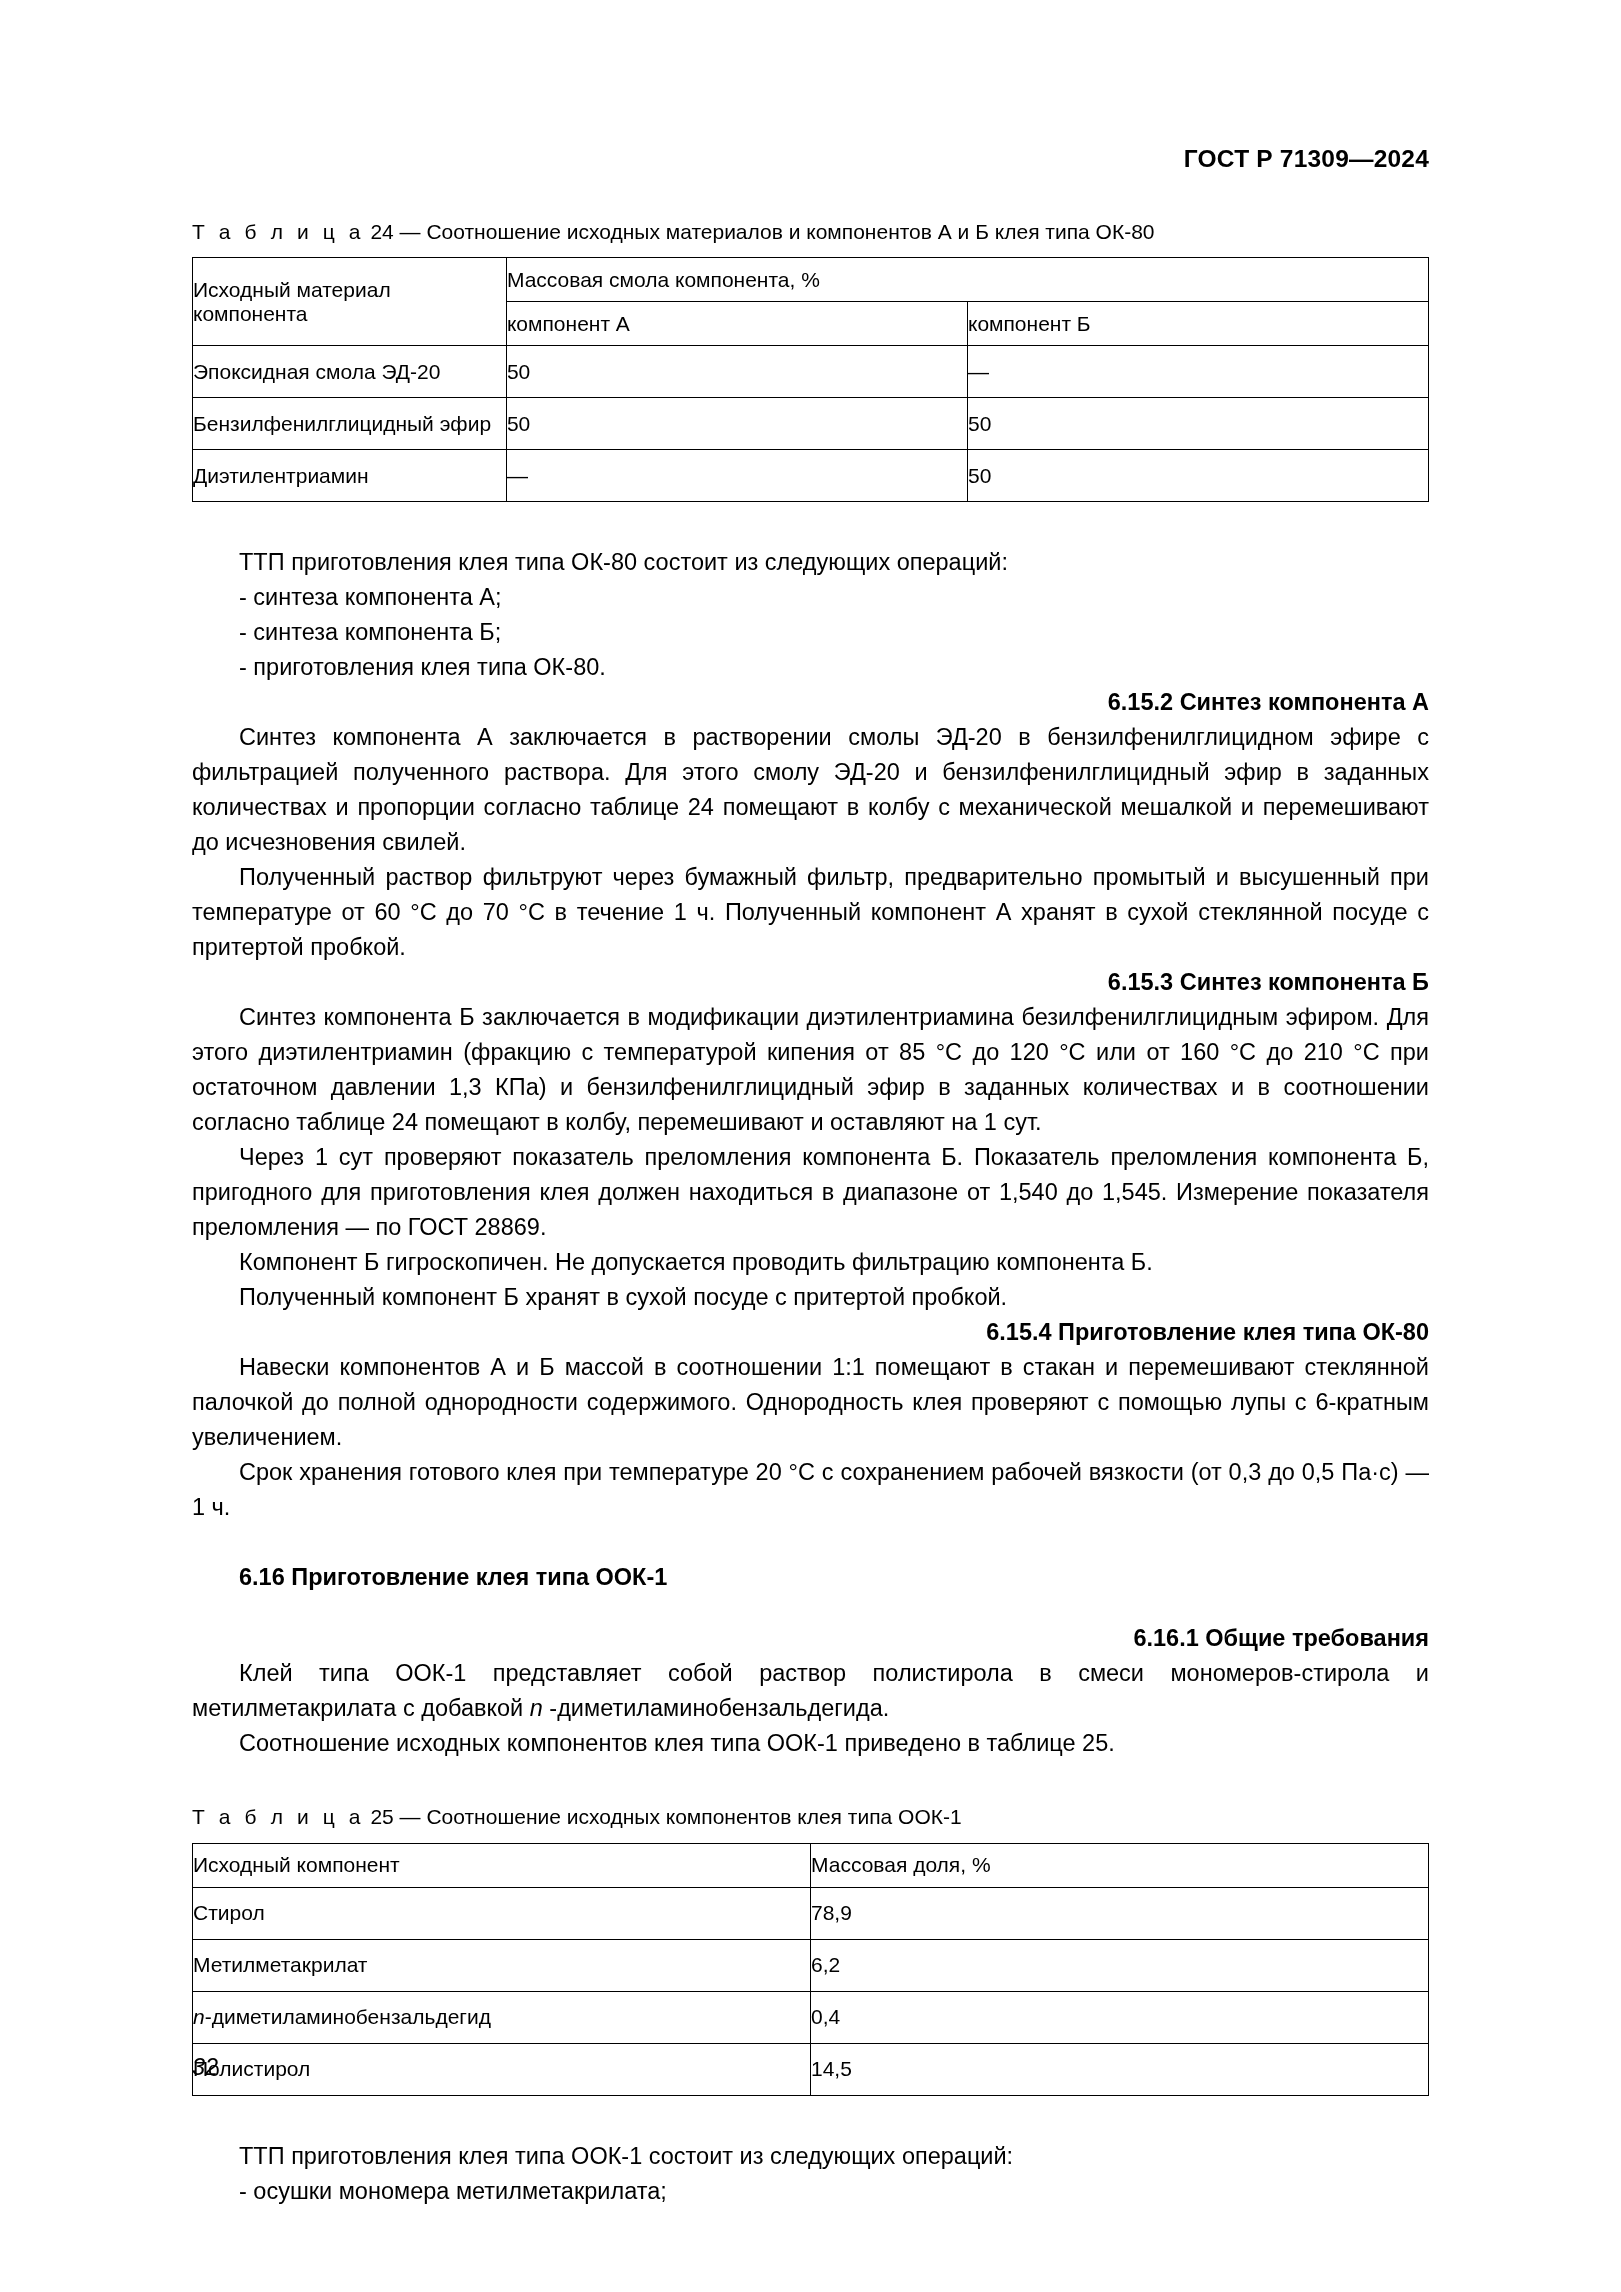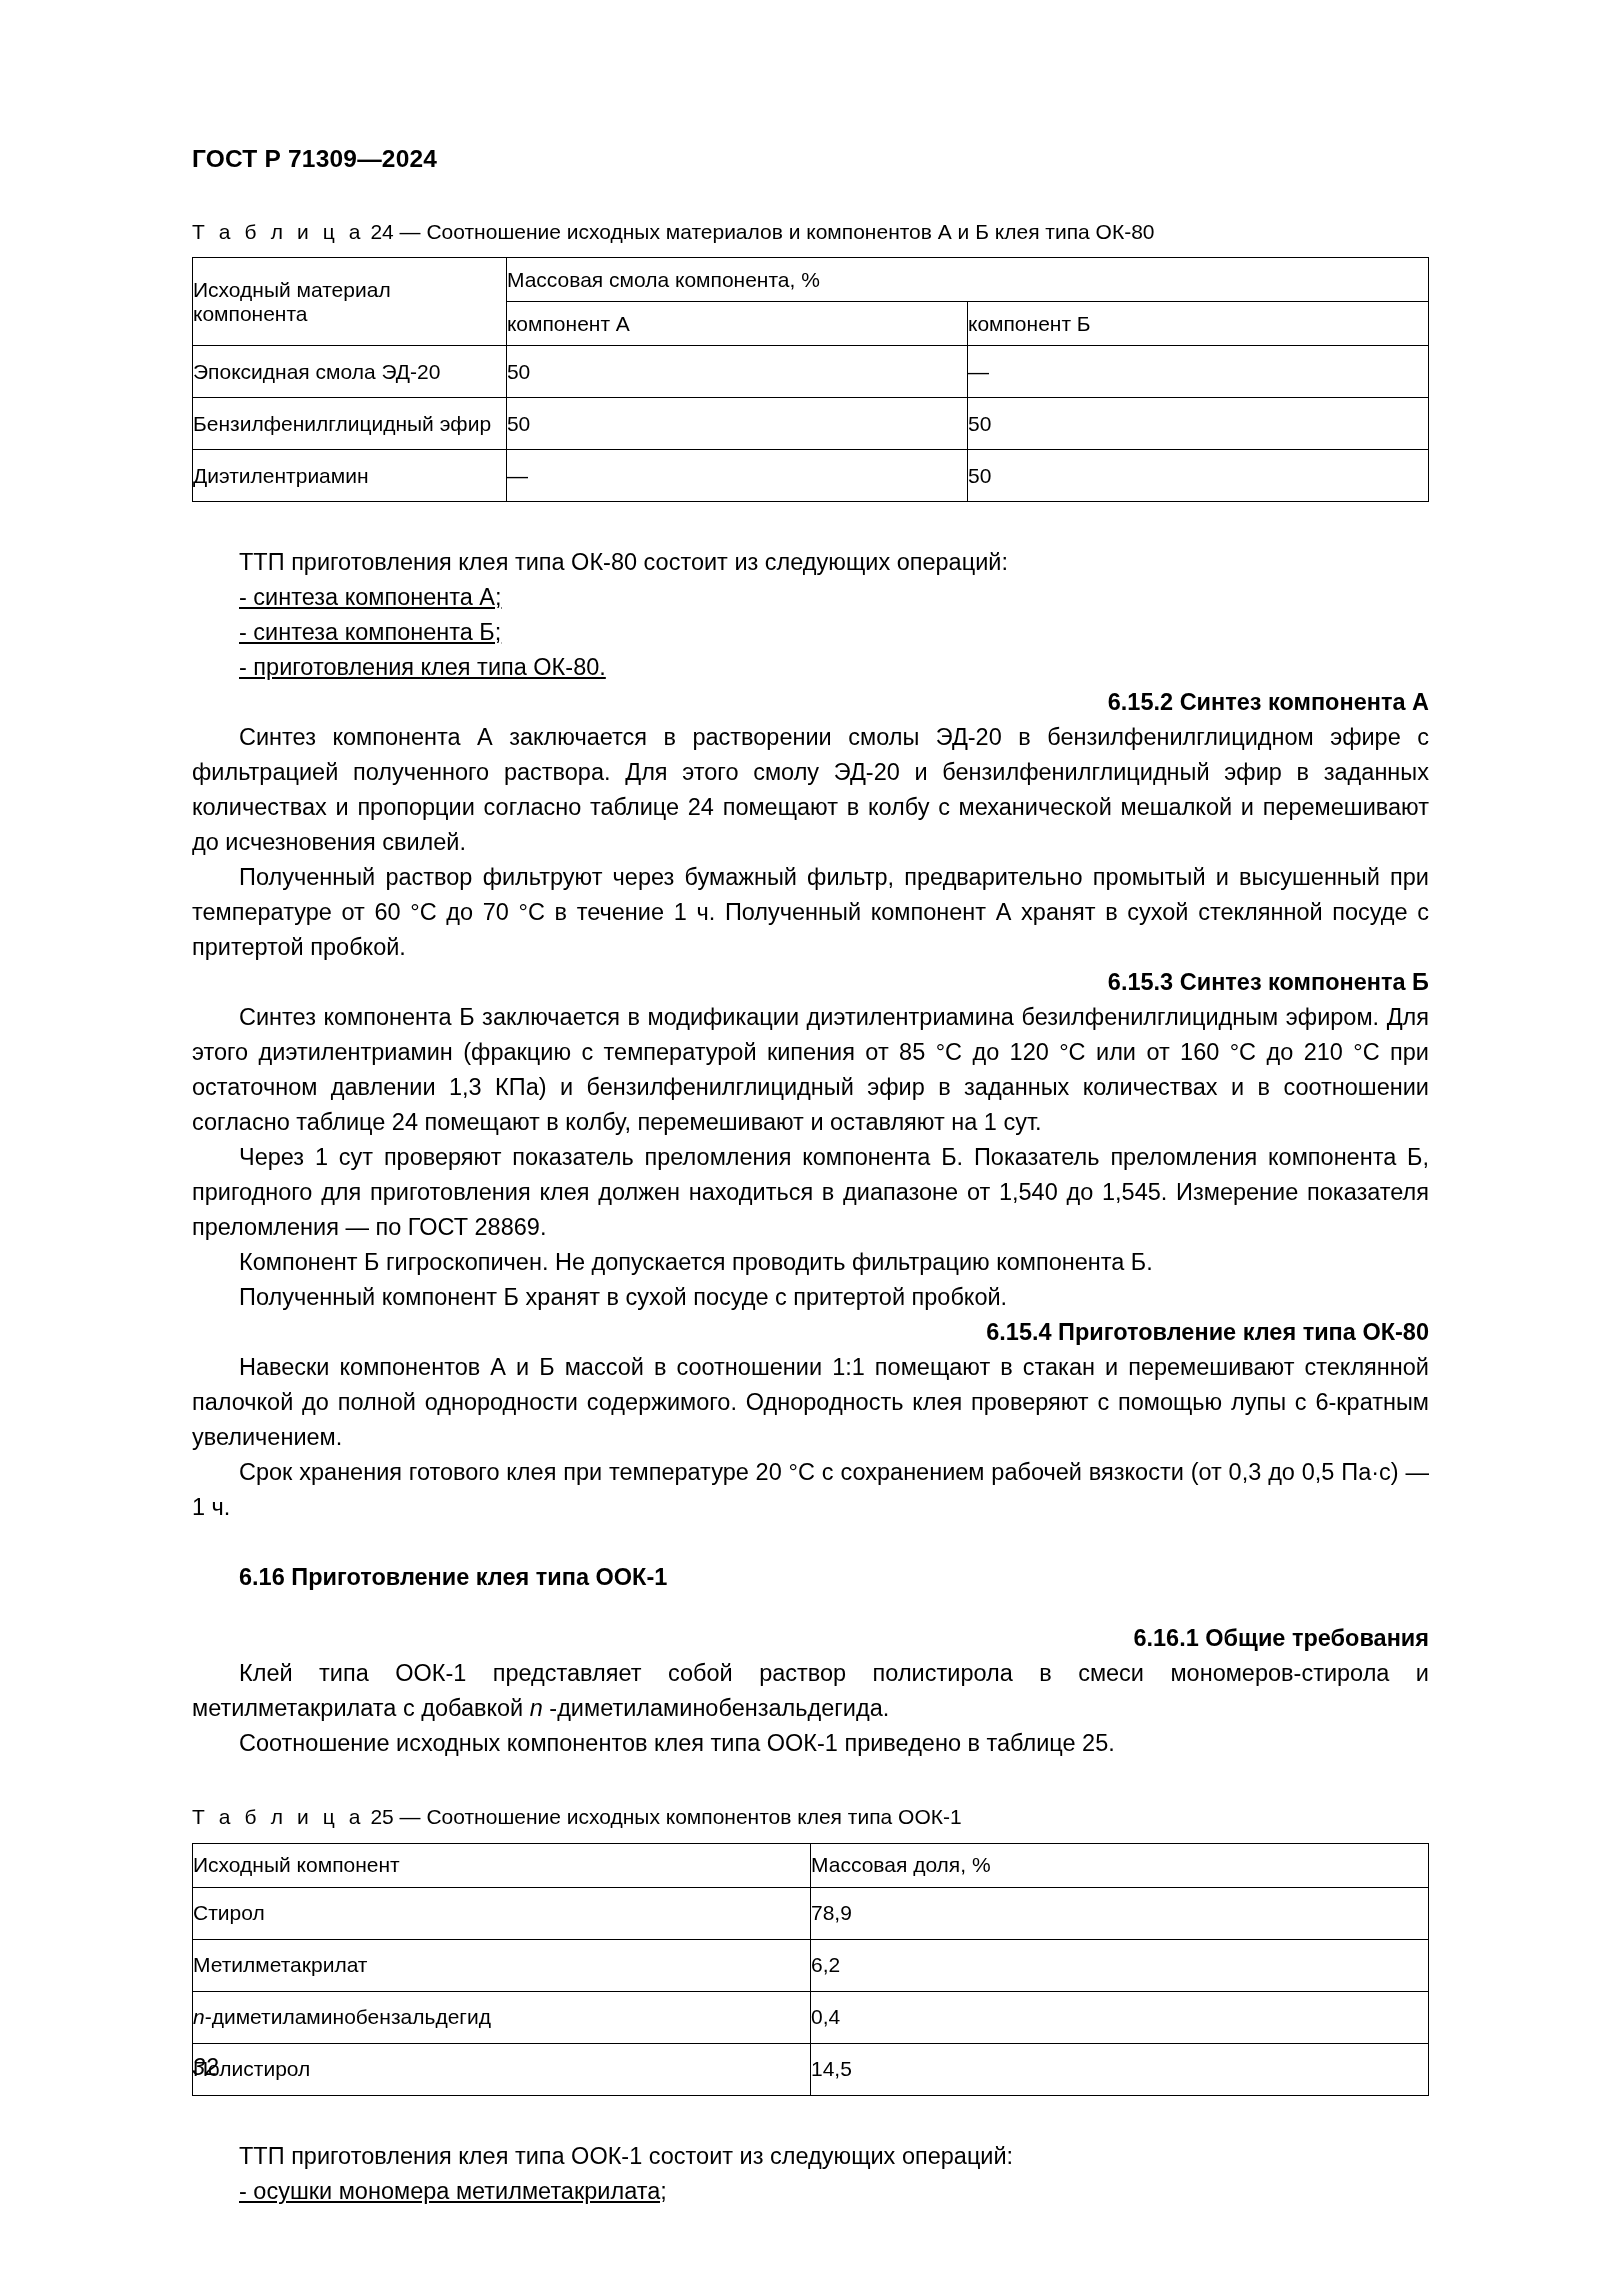--- a/index.html
+++ b/index.html
@@ -27,20 +27,21 @@
     width: 1237px;
   }
 
   
   .doc-header {
     font-size: 24.5px;
     font-weight: bold;
     letter-spacing: 0.2px;
     margin: 0 0 47px 0;
     line-height: 1;
+    text-align: right;
   }
 
   
   .table-caption {
     font-size: 21px;
     line-height: 1.2;
     margin: 0 0 13.7px 0;
     white-space: nowrap;
   }
   .table-caption .tw {
@@ -82,21 +83,20 @@
     text-align: justify;
     text-justify: inter-word;
     hyphens: manual;
   }
   p.indent {
     text-indent: 47px;
   }
   p.list-item {
     text-indent: 47px;
     text-align: left;
-    text-decoration: underline;
   }
   h4.heading {
     font-size: 23.5px;
     line-height: 35px;
     font-weight: bold;
     margin: 0;
     text-indent: 47px;
     text-align: right;
   }
   h3.heading-major {

